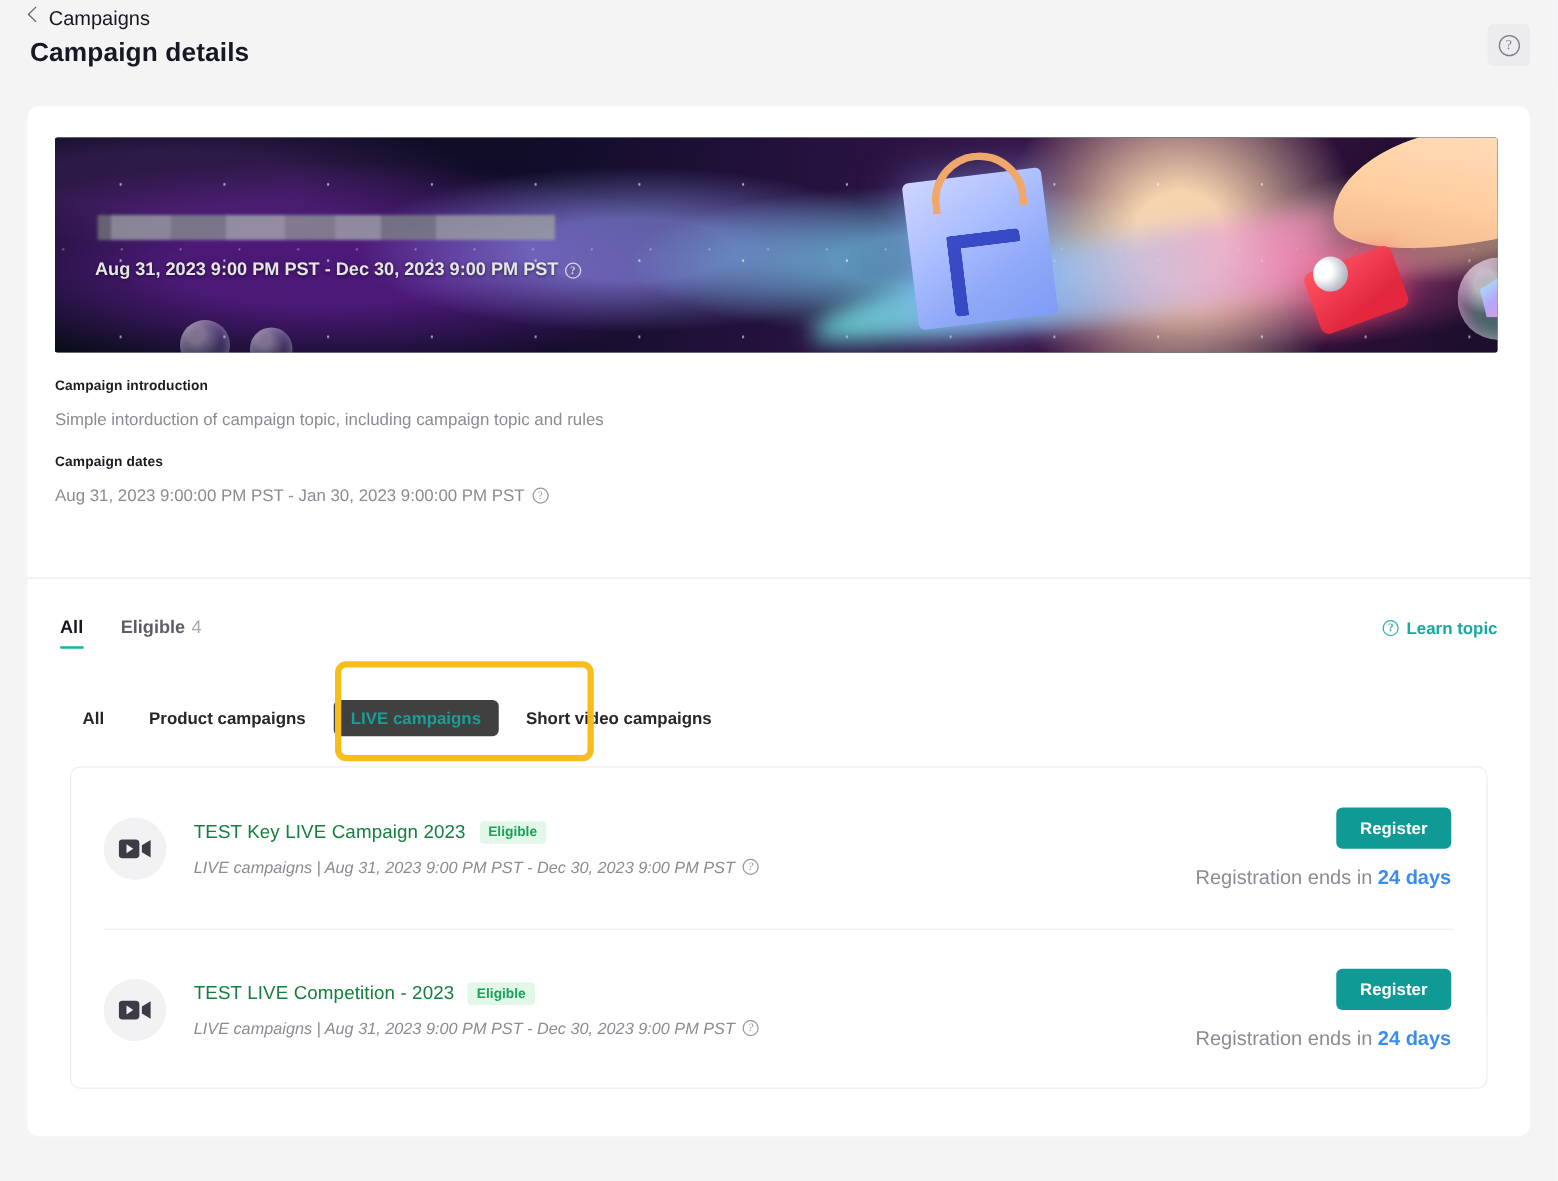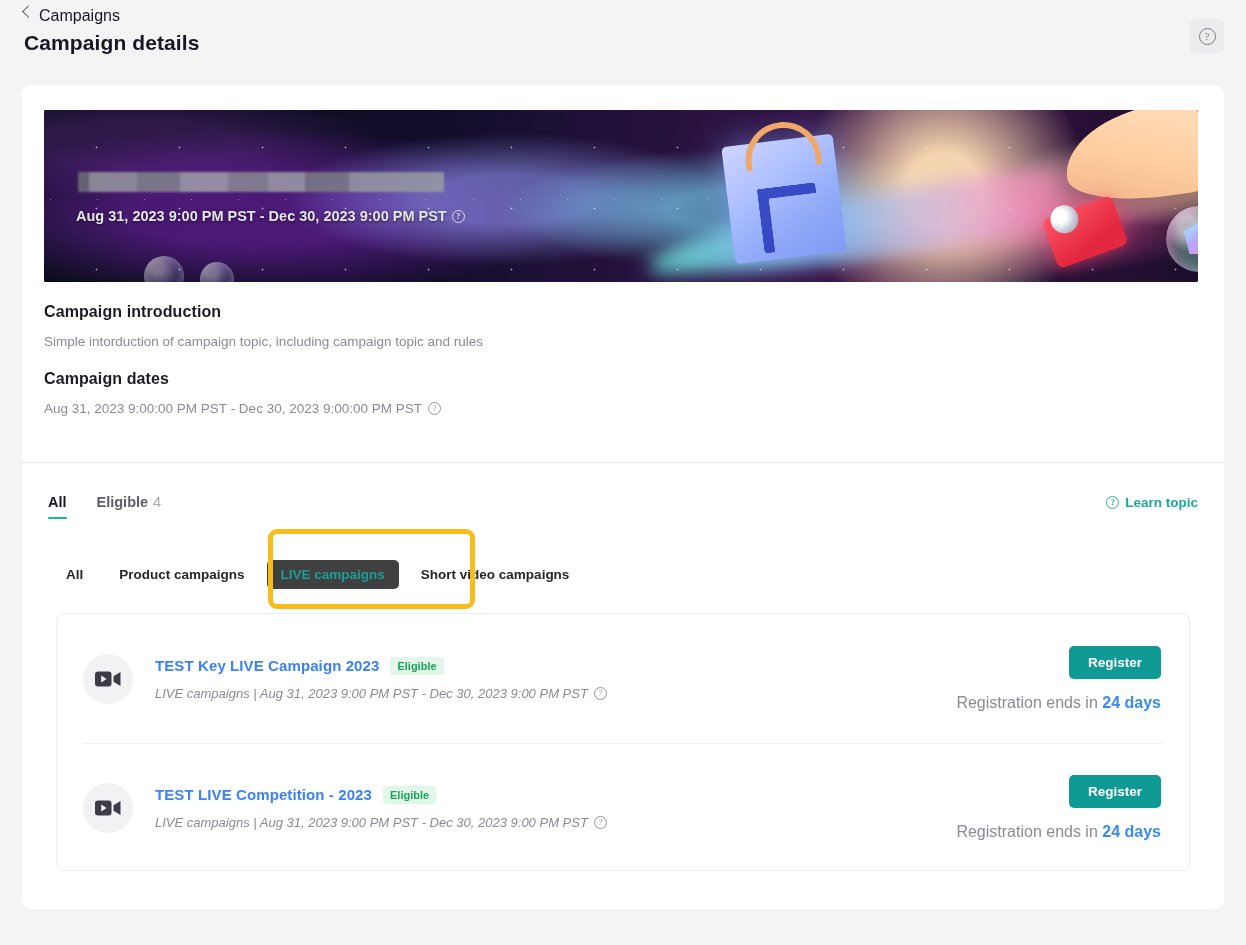--- a/index.html
+++ b/index.html
@@ -239,21 +239,21 @@
     text-align: center;
     font-family: "Liberation Serif", serif;
     display: inline-block;
     cursor: pointer;
     opacity: .9;
   }
 
   
   .intro { position: absolute; left: 22px; top: 218px; width: 1154px; }
   .sec-label {
-    font-size: 16px;
+    font-size: 11px;
     font-weight: bold;
     color: #1c1d24;
     margin: 0 0 13px 0;
     letter-spacing: .1px;
   }
   .sec-value {
     font-size: 13.5px;
     color: #8a8b94;
     margin: 0 0 21px 0;
     display: flex; align-items: center; gap: 6px;
@@ -366,22 +366,22 @@
     display: flex; align-items: center; justify-content: center;
     flex: 0 0 auto;
   }
   .row-main { margin-left: 22px; flex: 1 1 auto; }
   .row-title-line {
     display: flex; align-items: center; gap: 11px;
     margin-bottom: 11px;
   }
   .row-title {
     font-size: 15px;
-    font-weight: bold;
-    color: #3b82f6;
+    font-weight: normal;
+    color: #15803d;
     letter-spacing: .1px;
   }
   .badge {
     font-size: 11px;
     font-weight: bold;
     color: #19a35a;
     background: #e3f7e9;
     border-radius: 3px;
     padding: 3px 7px 2px 7px;
     line-height: 13px;
@@ -451,21 +451,21 @@
         <span>Aug 31, 2023 9:00 PM PST - Dec 30, 2023 9:00 PM PST</span>
         <span class="qmark-sm">?</span>
       </div>
     </div>
 
     <div class="intro">
       <div class="sec-label">Campaign introduction</div>
       <div class="sec-value">Simple intorduction of campaign topic, including campaign topic and rules</div>
       <div class="sec-label">Campaign dates</div>
       <div class="sec-value last">
-        <span>Aug 31, 2023 9:00:00 PM PST - Dec 30, 2023 9:00:00 PM PST</span>
+        <span>Aug 31, 2023 9:00:00 PM PST - Jan 30, 2023 9:00:00 PM PST</span>
         <span class="qmark-sm">?</span>
       </div>
     </div>
 
     <div class="divider-full"></div>
 
     <div class="toplevel-tabs">
       <div class="tl-tab active">
         <span>All</span>
       </div>

